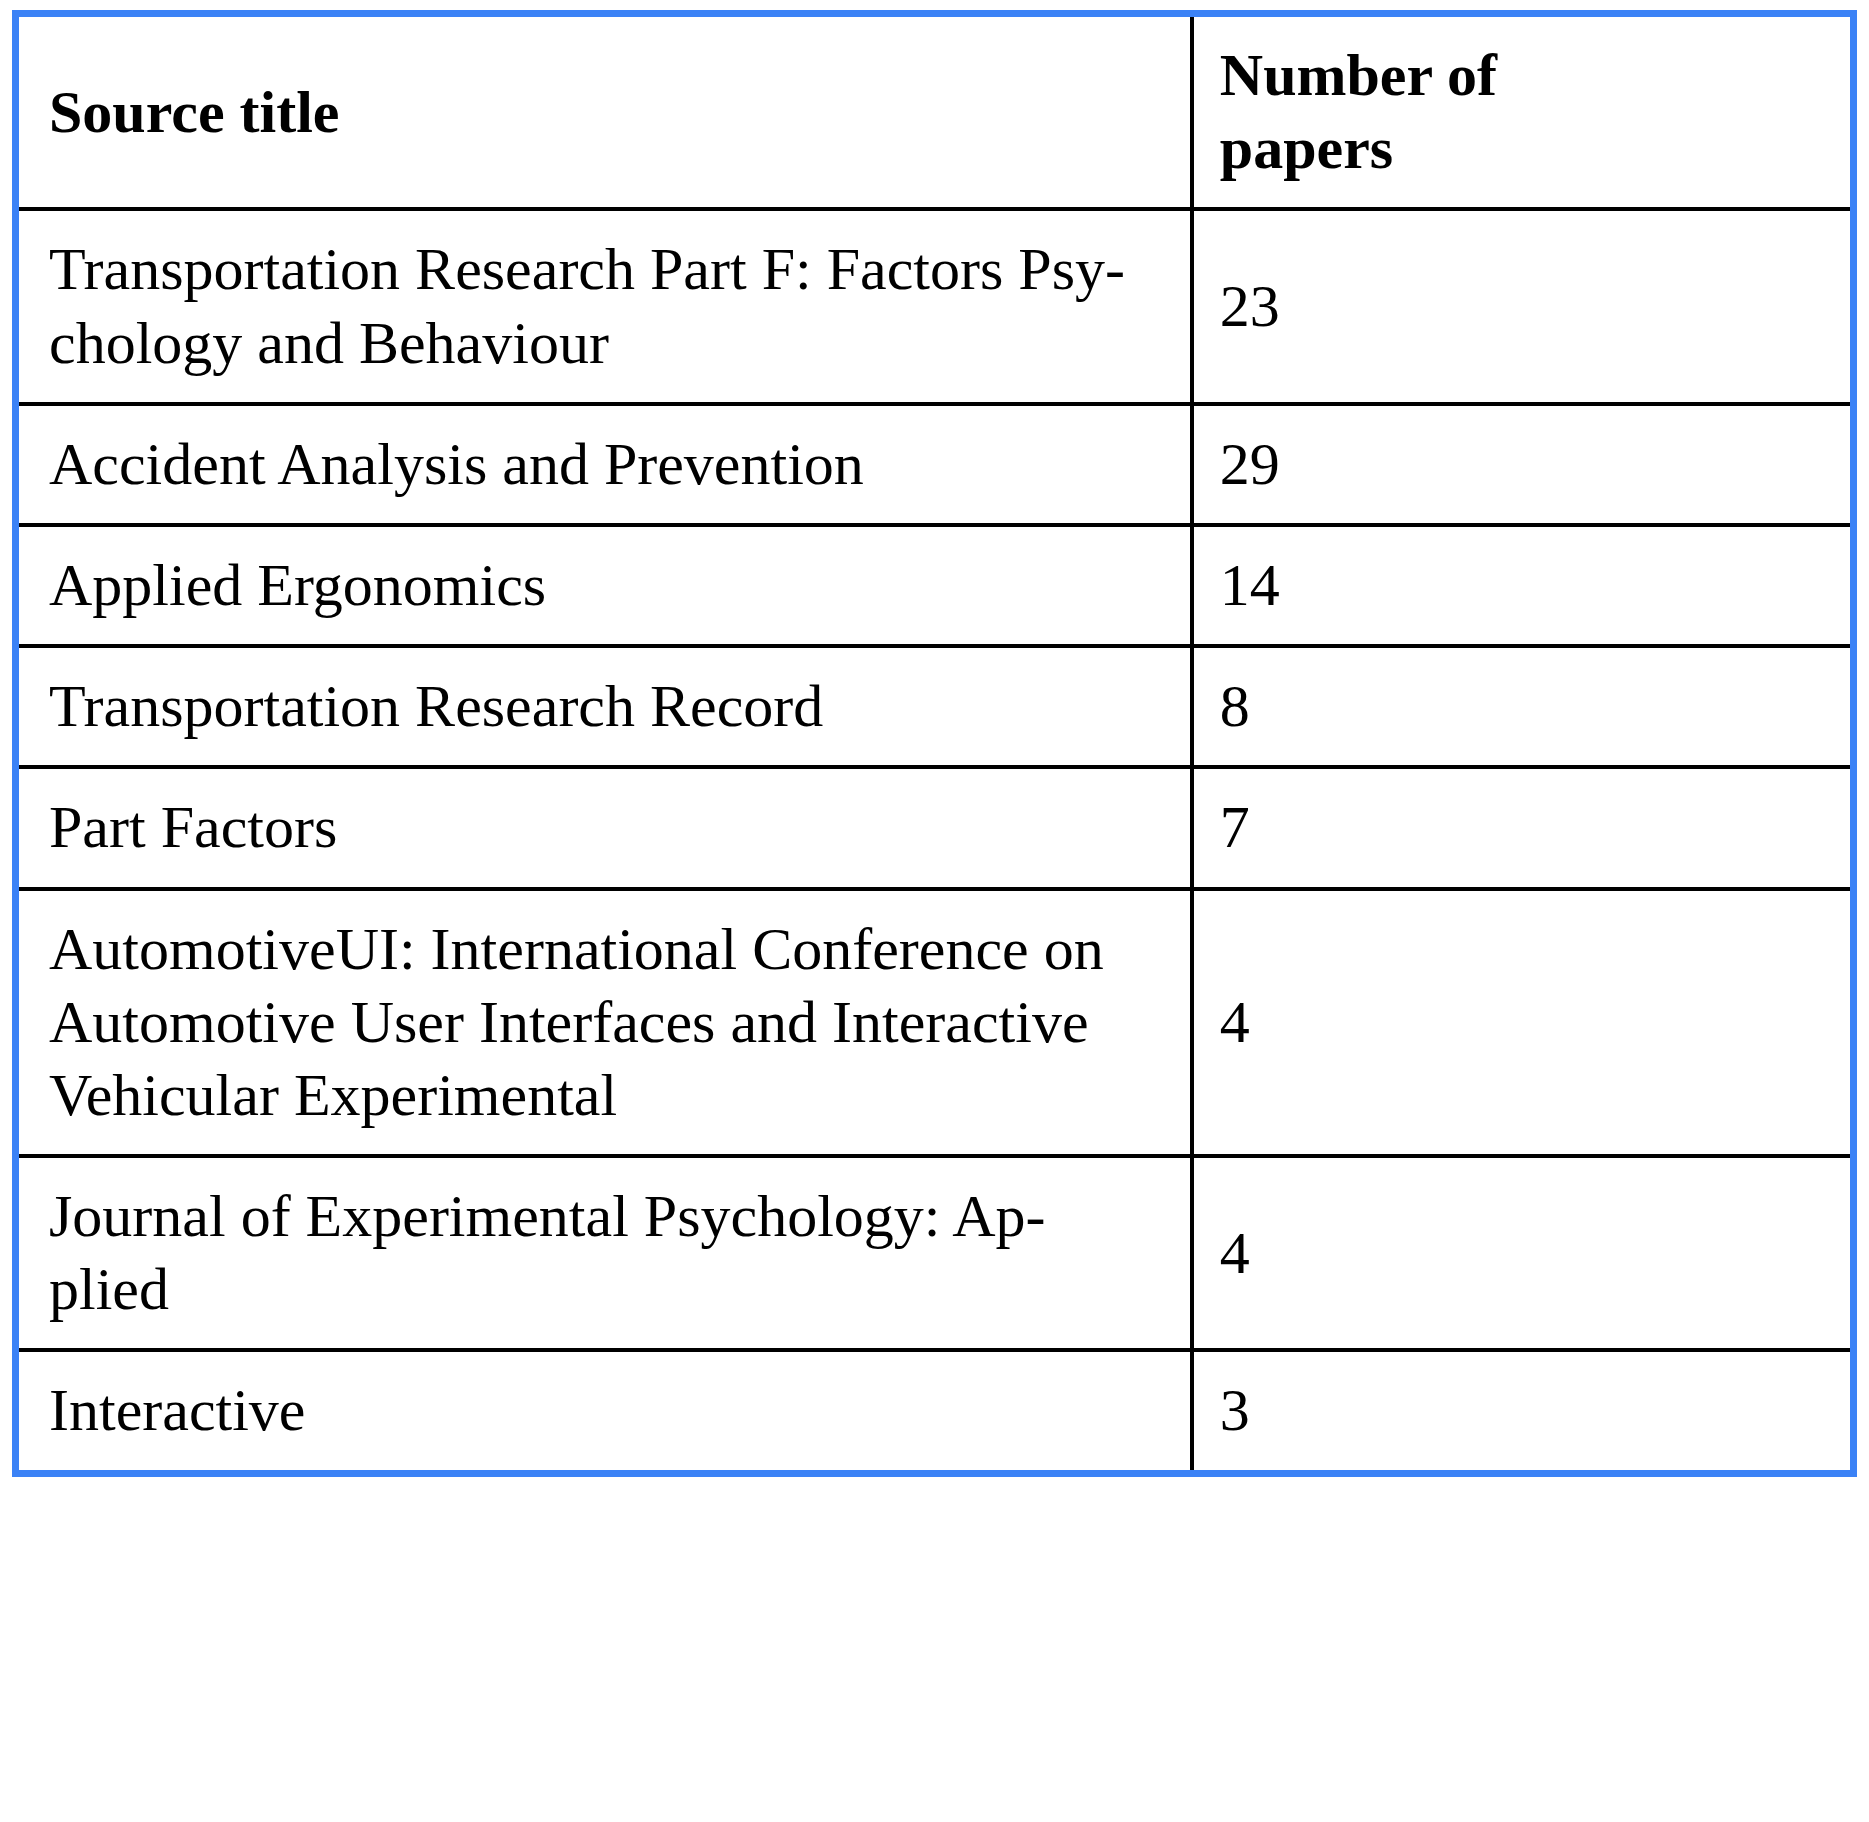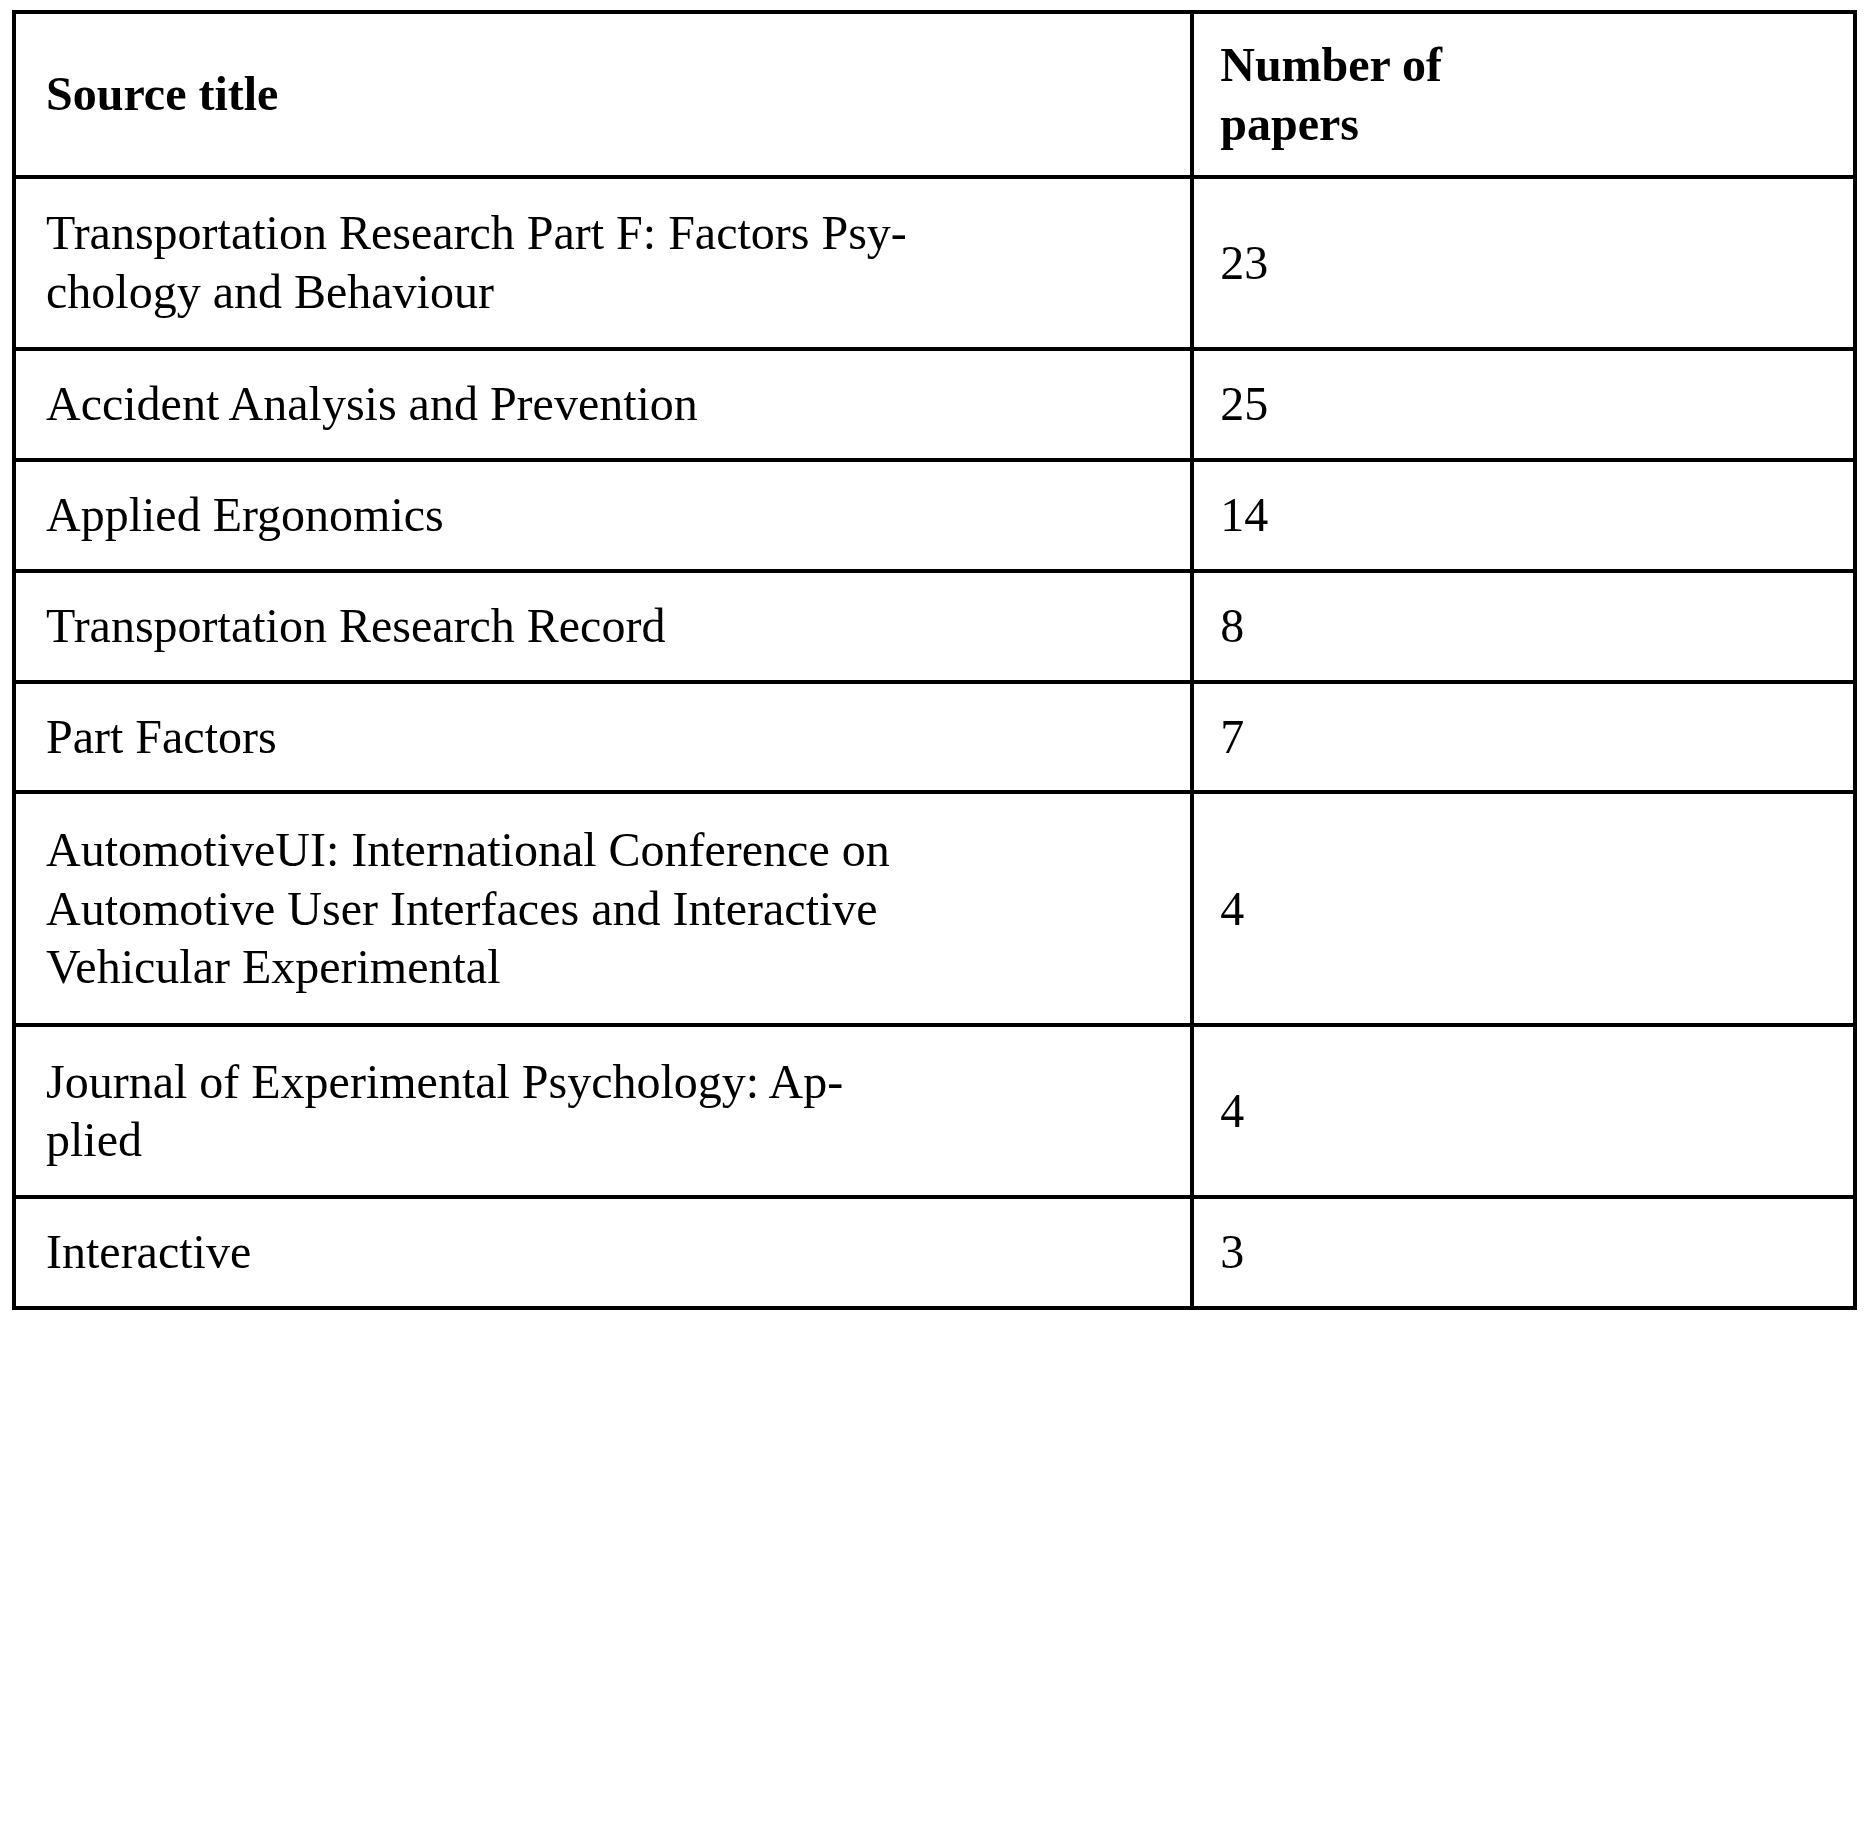--- a/index.html
+++ b/index.html
@@ -12,23 +12,23 @@
     height: 1822px;
     box-sizing: border-box;
     padding: 10px 12px;
     font-family: "Liberation Serif", "DejaVu Serif", serif;
     color: #000000;
   }
   table.papers-table {
     border-collapse: collapse;
     width: 100%;
     height: 1300px;
-    border: 4px solid #3b82f6;
+    border: 7px solid #3b82f6;
     table-layout: fixed;
-    font-size: 48px;
+    font-size: 60px;
     line-height: 1.22;
   }
   col.col-title { width: 64%; }
   col.col-count { width: 36%; }
   th, td {
     border: 4px solid #000000;
     padding: 22px 30px;
     text-align: left;
     vertical-align: middle;
     white-space: pre-line;
@@ -57,21 +57,21 @@
     </tr>
   </thead>
   <tbody>
     <tr>
       <td>Transportation Research Part F: Factors Psy-
 chology and Behaviour</td>
       <td class="count-cell">23</td>
     </tr>
     <tr>
       <td>Accident Analysis and Prevention</td>
-      <td class="count-cell">25</td>
+      <td class="count-cell">29</td>
     </tr>
     <tr>
       <td>Applied Ergonomics</td>
       <td class="count-cell">14</td>
     </tr>
     <tr>
       <td>Transportation Research Record</td>
       <td class="count-cell">8</td>
     </tr>
     <tr>

